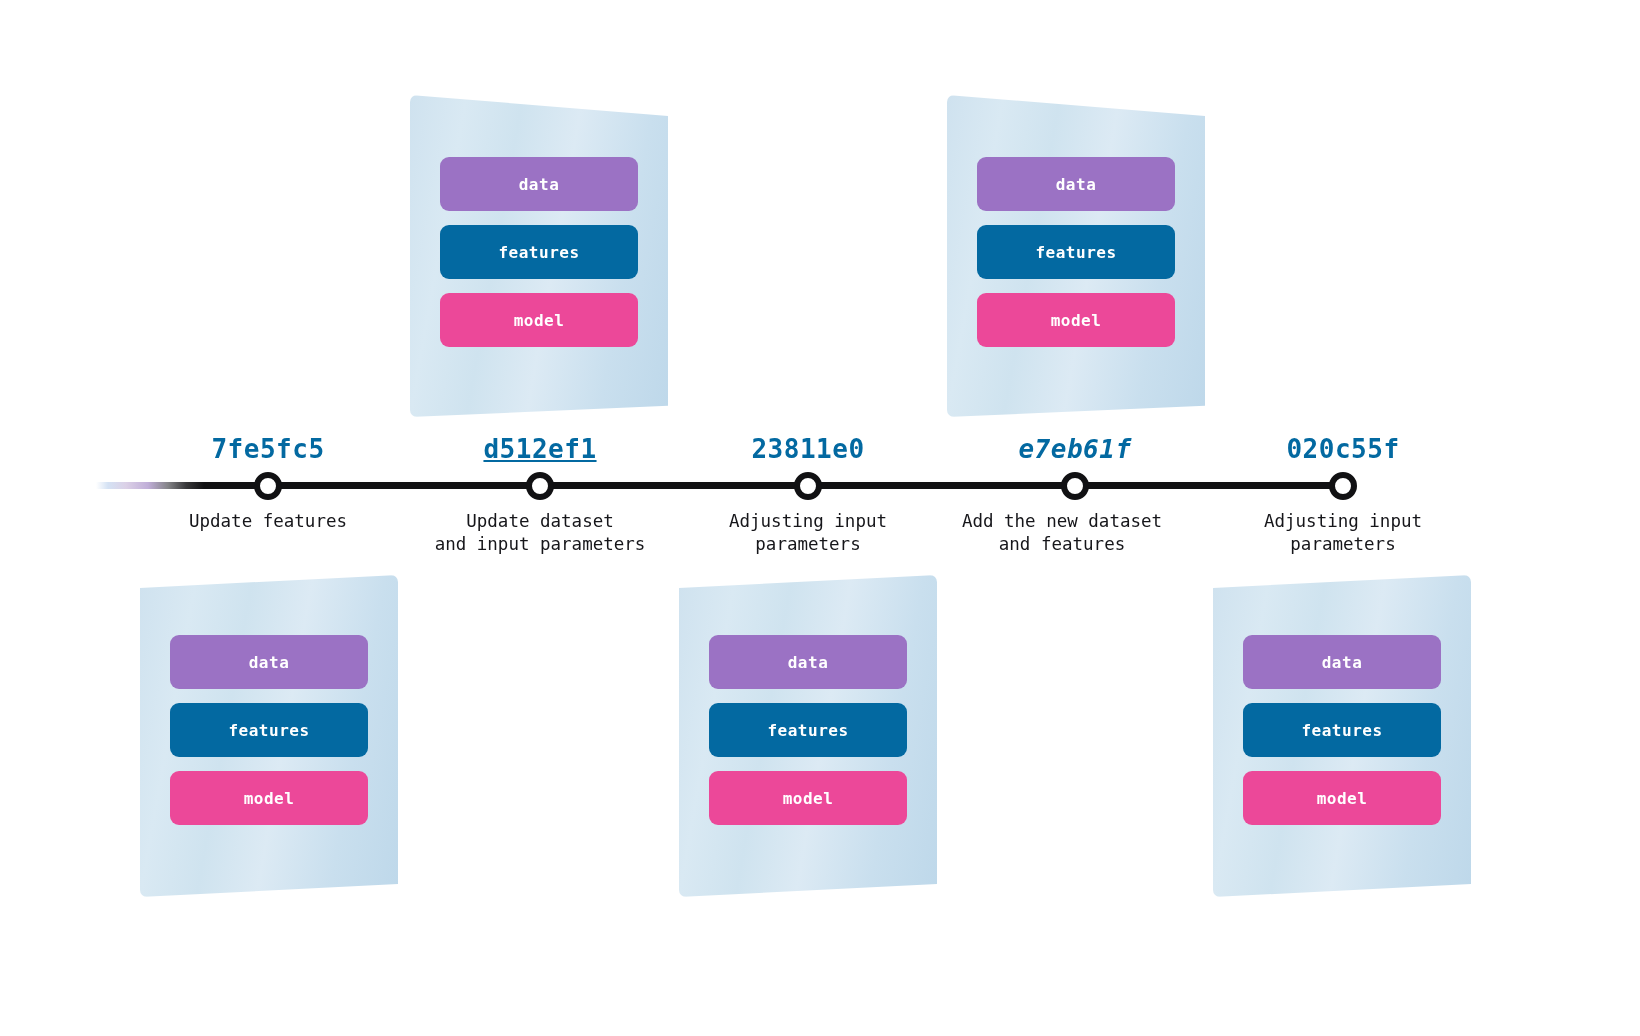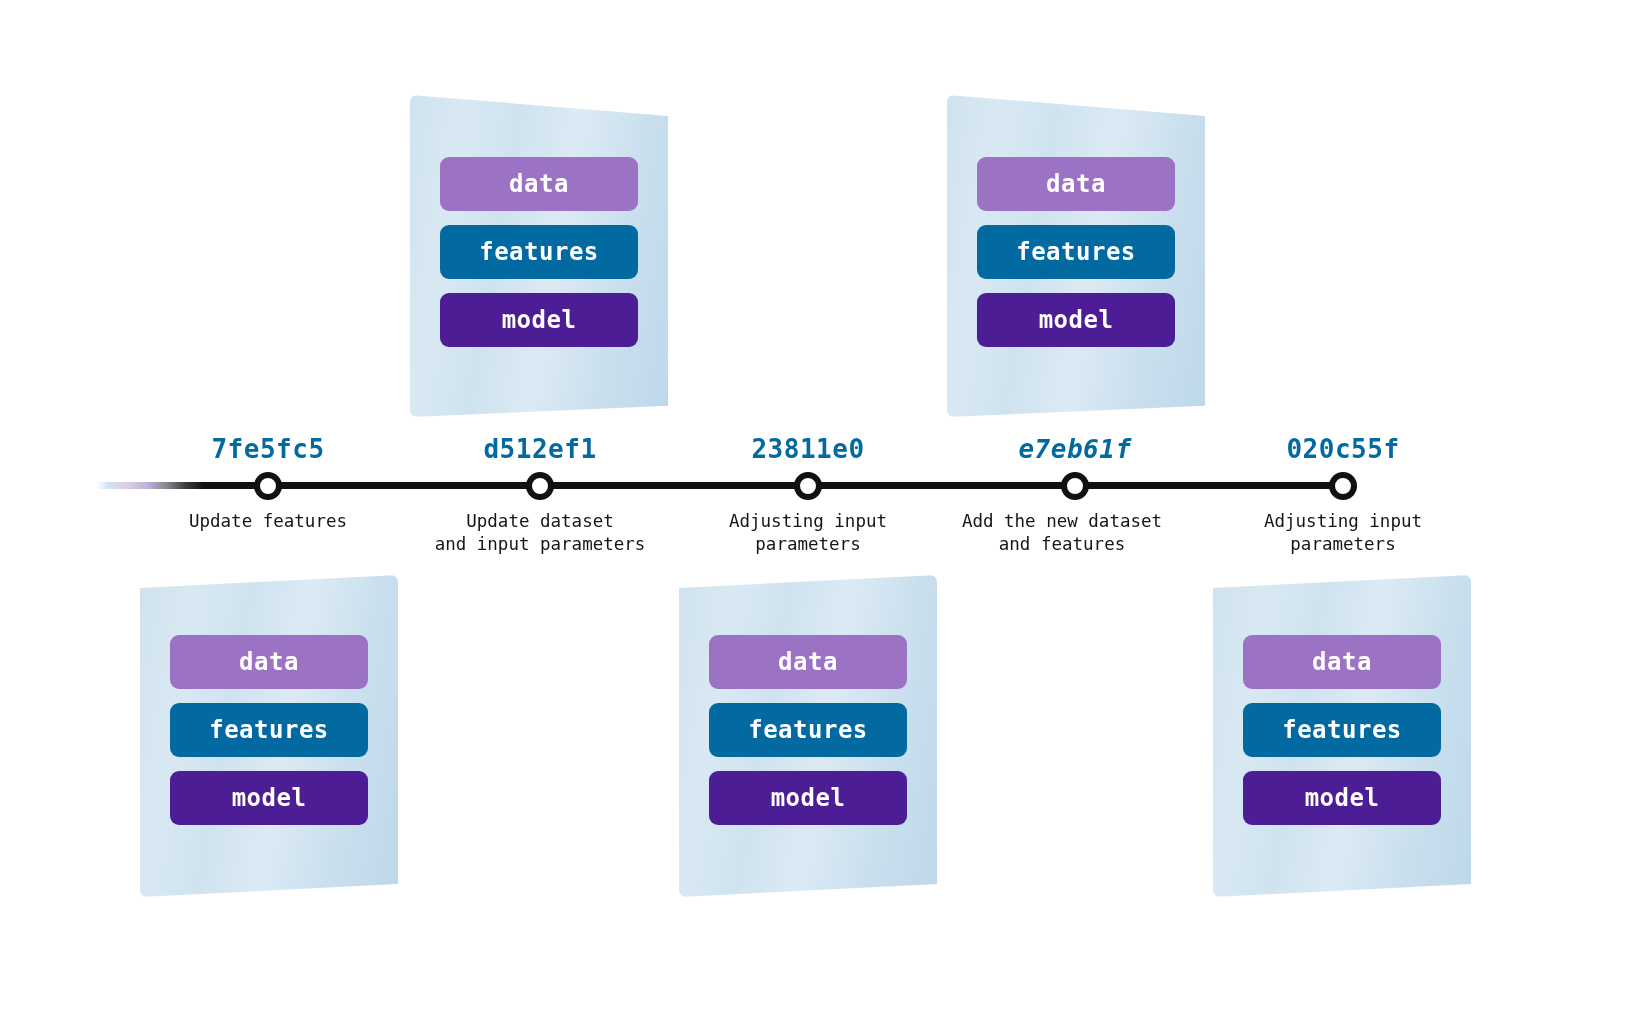--- a/index.html
+++ b/index.html
@@ -112,39 +112,39 @@
 
   .pill {
     height: 54px;
     border-radius: 9px;
     display: flex;
     align-items: center;
     justify-content: center;
     color: #ffffff;
     font-family: "DejaVu Sans Mono", monospace;
     font-weight: bold;
-    font-size: 24px;
+    font-size: 16px;
     letter-spacing: 0.5px;
   }
   .pill.data     { background: #9b72c4; }
   .pill.features { background: #0369a1; }
-  .pill.model    { background: #4c1d95; }
+  .pill.model    { background: #ec4899; }
 </style>
 </head>
 <body>
 
 <div id="stage">
 
   <div class="timeline-line"></div>
 
   <div id="nodes-layer">
       <div class="hash" style="left: 268px;">7fe5fc5</div>
       <div class="node" style="left: 268px;"></div>
       <div class="caption" style="left: 268px;">Update features</div>
-      <div class="hash" style="left: 540px;">d512ef1</div>
+      <div class="hash" style="left: 540px; text-decoration: underline;">d512ef1</div>
       <div class="node" style="left: 540px;"></div>
       <div class="caption" style="left: 540px; text-align: center;">Update dataset
 and input parameters</div>
       <div class="hash" style="left: 808px;">23811e0</div>
       <div class="node" style="left: 808px;"></div>
       <div class="caption" style="left: 808px;">Adjusting input
 parameters</div>
       <div class="hash" style="left: 1075px; font-style: italic;">e7eb61f</div>
       <div class="node" style="left: 1075px;"></div>
       <div class="caption" style="left: 1062px;">Add the new dataset

